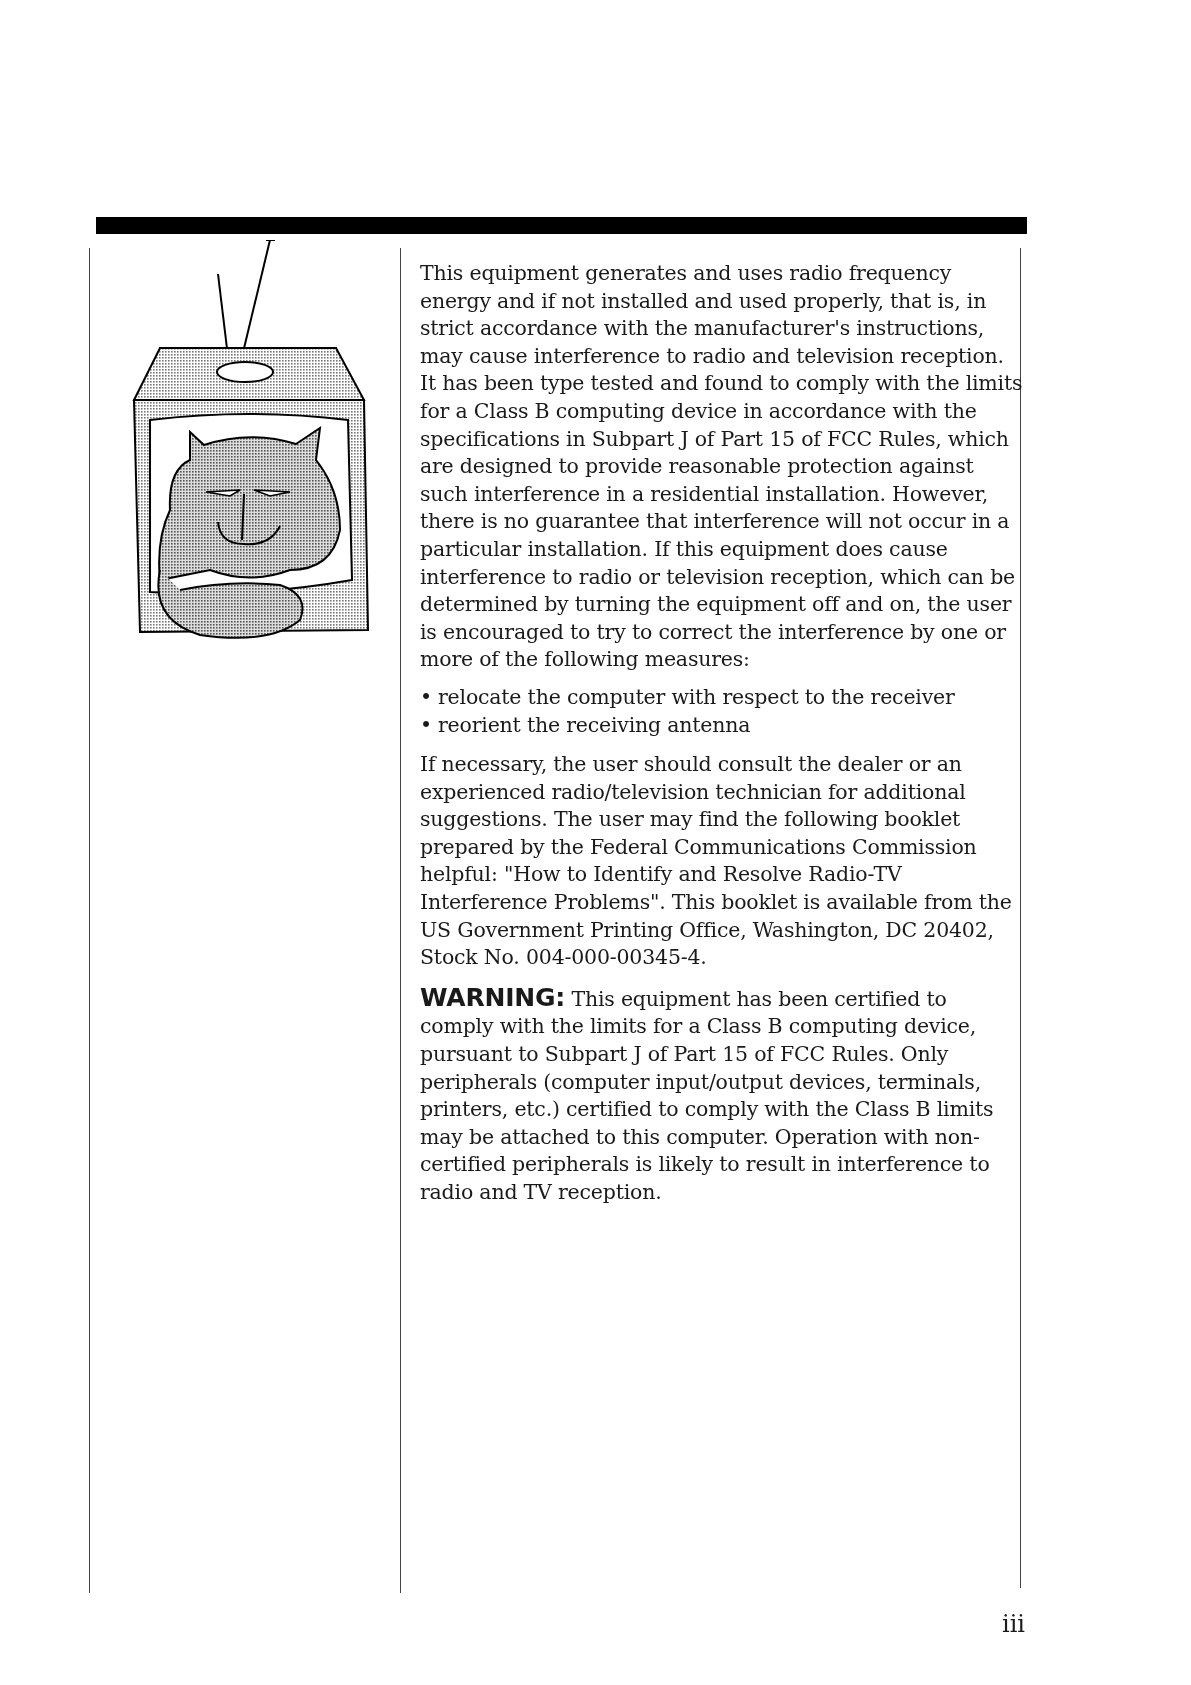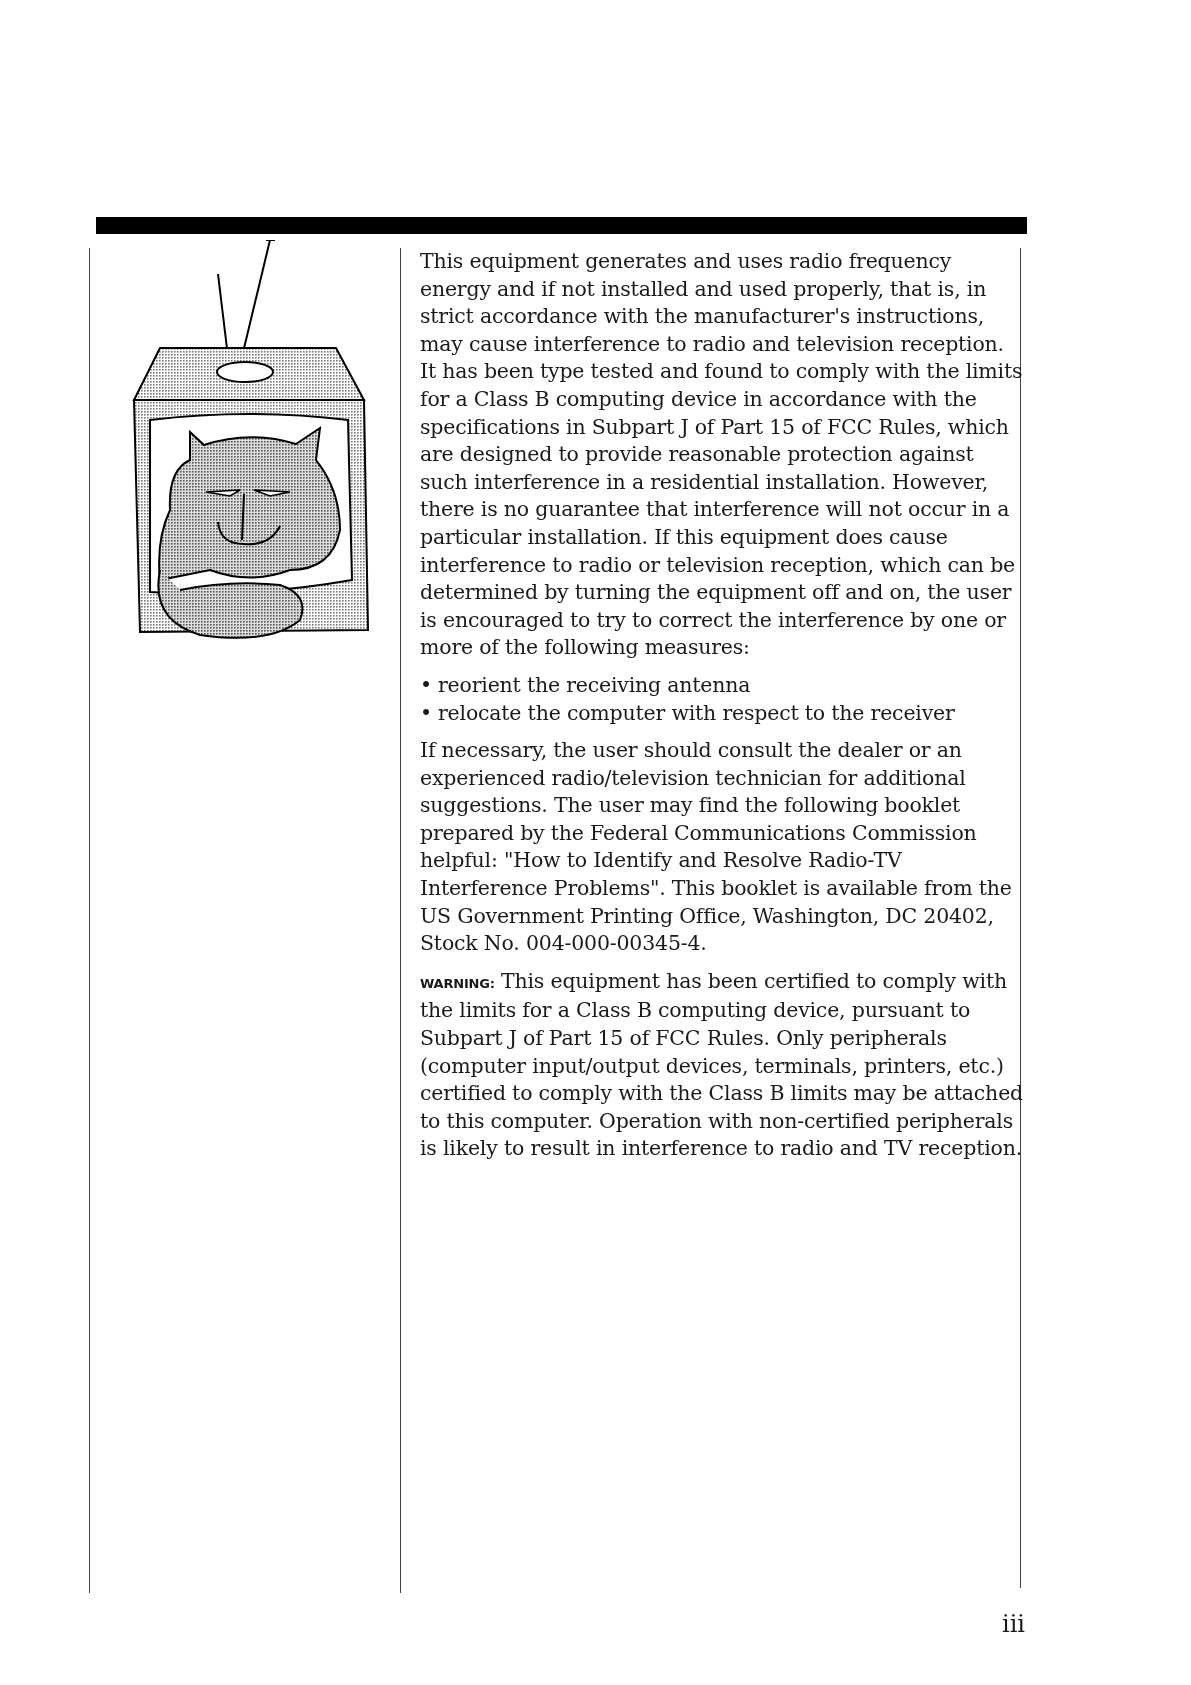--- a/index.html
+++ b/index.html
@@ -6,25 +6,25 @@
   body { width: 1191px; height: 1685px; position: relative; overflow: hidden;
          font-family: "DejaVu Serif", "Liberation Serif", serif; color: #1a1a1a; }
   .top-rule { position: absolute; left: 96px; top: 217px; width: 931px; height: 17px; background: #000; }
   .vline { position: absolute; width: 1px; background: #444; }
   .vline.left { left: 89px; top: 248px; height: 1345px; }
   .vline.mid { left: 400px; top: 248px; height: 1345px; }
   .vline.right { left: 1020px; top: 248px; height: 1340px; }
   .illus { position: absolute; left: 120px; top: 240px; width: 260px; height: 420px; }
   .text-col { position: absolute; left: 420px; top: 248px; width: 605px;
               font-size: 20.5px; line-height: 27.6px; letter-spacing: -0.2px; }
-  .text-col p { margin: 0 0 10px 0; }
+  .text-col p { margin: 12px 0 10px 0; }
   ul.measures { list-style: none; margin: 0 0 10px 0; padding: 0; }
   ul.measures li { position: relative; padding-left: 18px; }
   ul.measures li::before { content: "\2022"; position: absolute; left: 0; top: 0; }
-  .warn-label { font-family: "DejaVu Sans", "Liberation Sans", sans-serif; font-weight: 900; font-size: 13px; }
+  .warn-label { font-family: "DejaVu Sans", "Liberation Sans", sans-serif; font-weight: 900; font-size: 25px; }
   .page-num { position: absolute; left: 1002px; top: 1610px; font-size: 24px; }
 </style>
 </head>
 <body>
 
 <div class="top-rule"></div>
 <div class="vline left"></div>
 <div class="vline mid"></div>
 <div class="vline right"></div>
 
@@ -50,20 +50,20 @@
   <path d="M40 330 Q30 380 80 395 Q150 405 180 380 Q190 355 160 345 Q110 340 60 350" fill="url(#dots2)" stroke="#000" stroke-width="2"></path>
   <path d="M86 252 L120 250 L110 256 Z" fill="#fff" stroke="#000" stroke-width="1.5"></path>
   <path d="M134 250 L170 252 L150 256 Z" fill="#fff" stroke="#000" stroke-width="1.5"></path>
   <path d="M124 254 L122 300" stroke="#000" stroke-width="2" fill="none"></path>
   <path d="M98 282 Q100 304 124 304 Q150 306 160 286" stroke="#000" stroke-width="2" fill="none"></path>
 </svg>
 
 <div class="text-col">
   <p>This equipment generates and uses radio frequency energy and if not installed and used properly, that is, in strict accordance with the manufacturer's instructions, may cause interference to radio and television reception. It has been type tested and found to comply with the limits for a Class B computing device in accordance with the specifications in Subpart J of Part 15 of FCC Rules, which are designed to provide reasonable protection against such interference in a residential installation. However, there is no guarantee that interference will not occur in a particular installation. If this equipment does cause interference to radio or television reception, which can be determined by turning the equipment off and on, the user is encouraged to try to correct the interference by one or more of the following measures:</p>
   <ul class="measures">
+    <li>relocate the computer with respect to the receiver</li>
     <li>reorient the receiving antenna</li>
-    <li>relocate the computer with respect to the receiver</li>
   </ul>
   <p>If necessary, the user should consult the dealer or an experienced radio/television technician for additional suggestions. The user may find the following booklet prepared by the Federal Communications Commission helpful: "How to Identify and Resolve Radio-TV Interference Problems". This booklet is available from the US Government Printing Office, Washington, DC 20402, Stock No. 004-000-00345-4.</p>
   <p><span class="warn-label">WARNING:</span><span> This equipment has been certified to comply with the limits for a Class B computing device, pursuant to Subpart J of Part 15 of FCC Rules. Only peripherals (computer input/output devices, terminals, printers, etc.) certified to comply with the Class B limits may be attached to this computer. Operation with non-certified peripherals is likely to result in interference to radio and TV reception.</span></p>
 </div>
 
 <div class="page-num">iii</div>
 
 </body></html>

